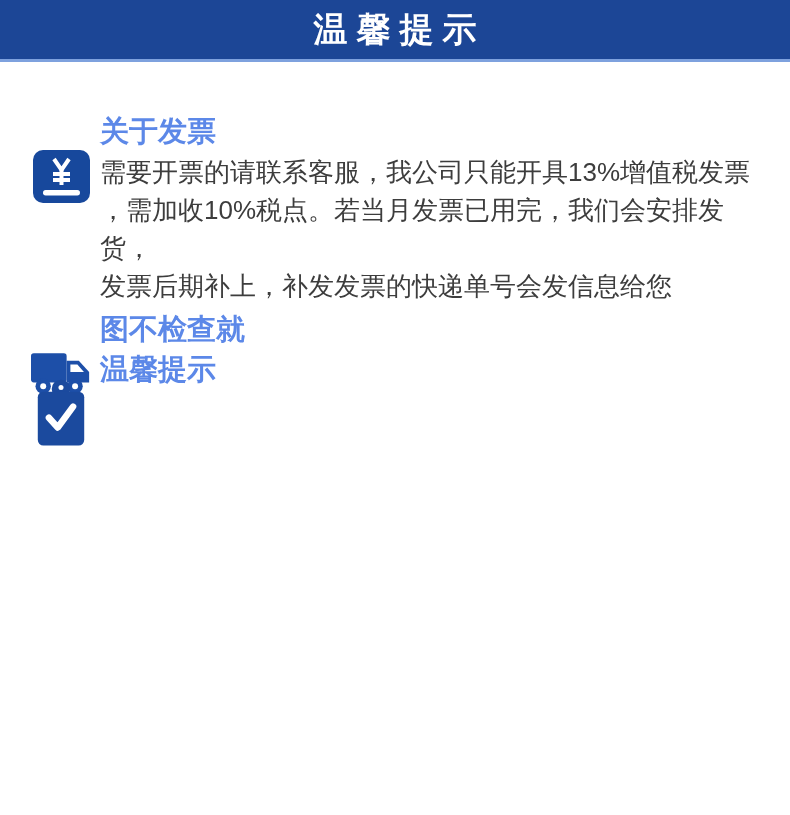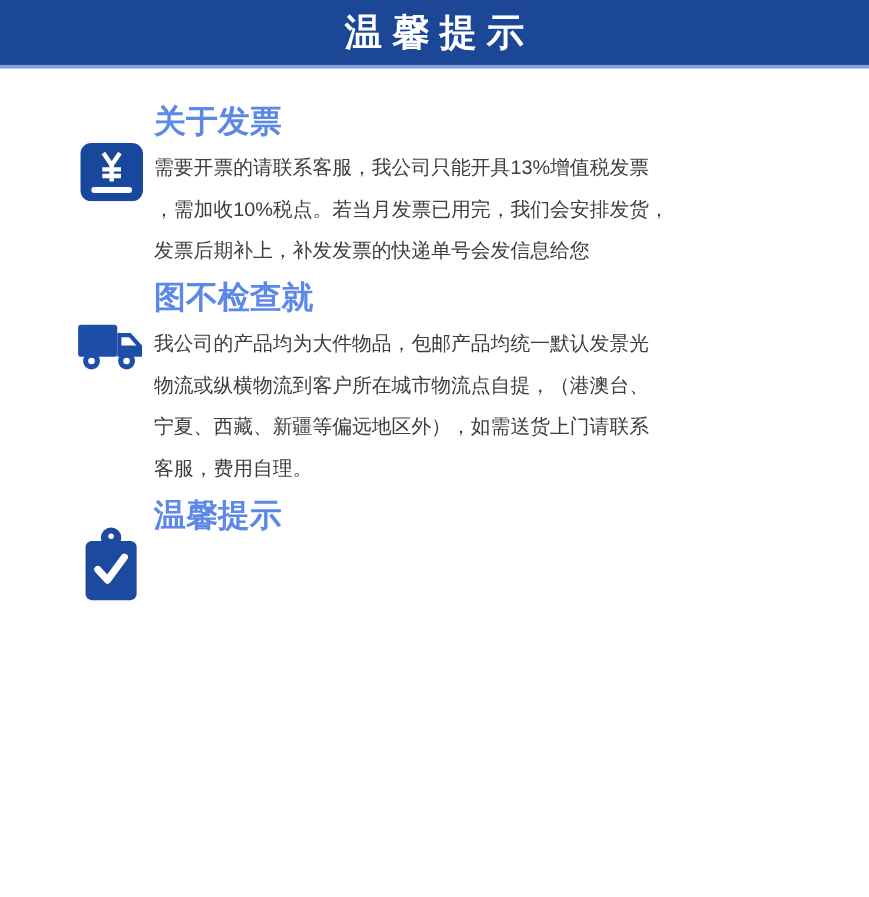--- a/index.html
+++ b/index.html
@@ -26,38 +26,37 @@
   }
   .banner-title {
     margin: 0;
     color: #ffffff;
     font-size: 34px;
     font-weight: bold;
     letter-spacing: 9px;
     padding-left: 9px; 
   }
   .content {
-    padding: 33px 26px 0 100px;
-    margin-left: 40px;
+    padding: 53px 26px 0 100px;
   }
   .tip-section {
     position: relative;
     margin-bottom: 8px;
   }
   .tip-section h2 {
     margin: 0 0 6px 0;
     color: var(--heading-color, #5c88e8);
     font-size: 29px;
     line-height: 32px;
     font-weight: bold;
   }
   .tip-section p {
     margin: 0;
     color: var(--body-color, #3d3d3d);
-    font-size: 18px;
+    font-size: 26px;
     line-height: 38px;
     white-space: pre-line;
   }
   .tip-icon {
     position: absolute;
     left: -69px;
     top: 35px;
     width: 60px;
     display: flex;
     justify-content: center;
@@ -102,24 +101,20 @@
             <path d="M38 13 L51 13 L62 25 L62 36 L38 36 Z"></path>
             <circle cx="13" cy="40" r="8.2"></circle>
             <circle cx="47" cy="40" r="8.2"></circle>
           </g>
           <path d="M42 17 L49.5 17 L56.5 25 L42 25 Z" fill="#ffffff"></path>
           <circle cx="13" cy="40" r="3.2" fill="#ffffff"></circle>
           <circle cx="47" cy="40" r="3.2" fill="#ffffff"></circle>
         </svg>
       </span>
       <h2>图不检查就</h2>
-      <p>我公司的产品均为大件物品，包邮产品均统一默认发景光
-物流或纵横物流到客户所在城市物流点自提，（港澳台、
-宁夏、西藏、新疆等偏远地区外），如需送货上门请联系
-客服，费用自理。</p>
     </section>
 
     <section class="tip-section sec-sign">
       <span class="tip-icon">
         <svg width="52" height="72" viewBox="0 0 56 76" aria-hidden="true">
           <circle cx="28" cy="11" r="10" fill="#1b4a9e"></circle>
           <rect x="3" y="14" width="50" height="58" rx="6" fill="#1b4a9e"></rect>
           <circle cx="28" cy="9.5" r="2.7" fill="#ffffff"></circle>
           <path d="M15 42 L24.5 52.5 L41 30" stroke="#ffffff" stroke-width="7" fill="none" stroke-linecap="round" stroke-linejoin="round"></path>
         </svg>

